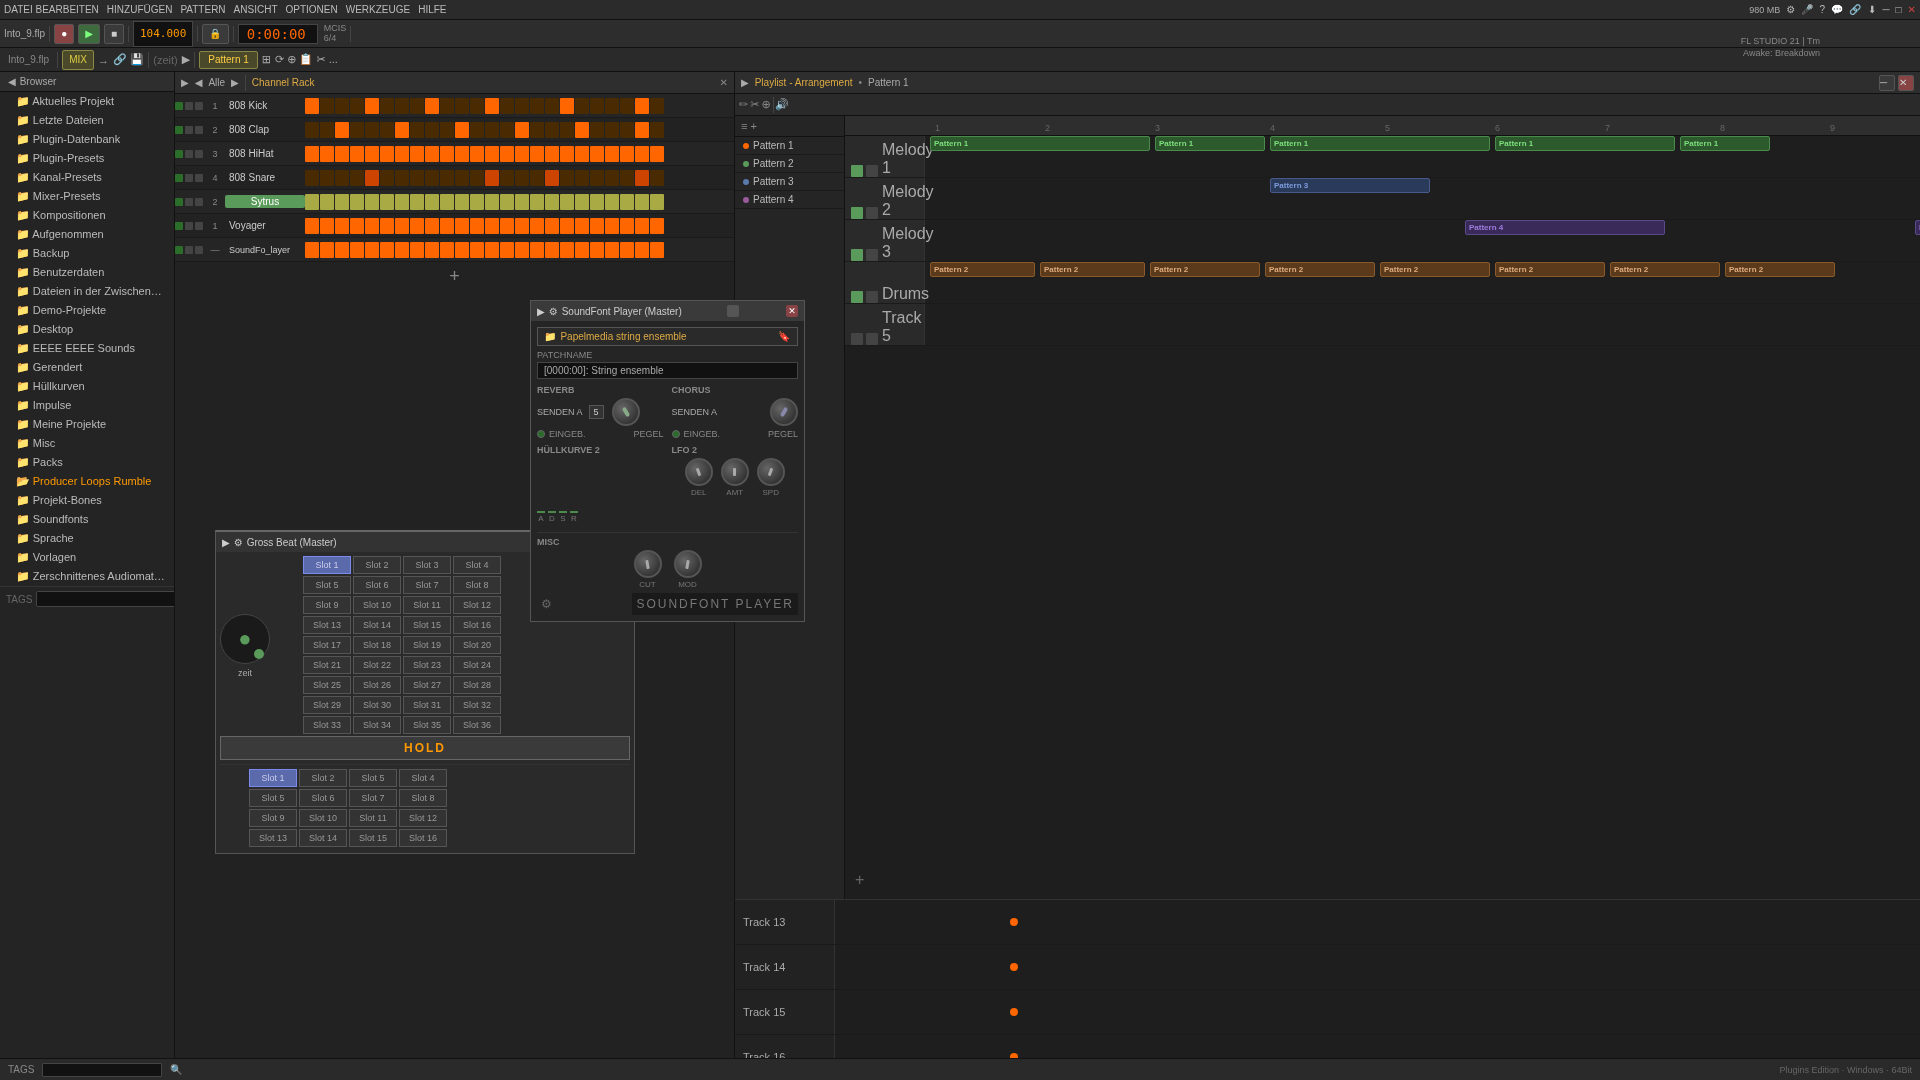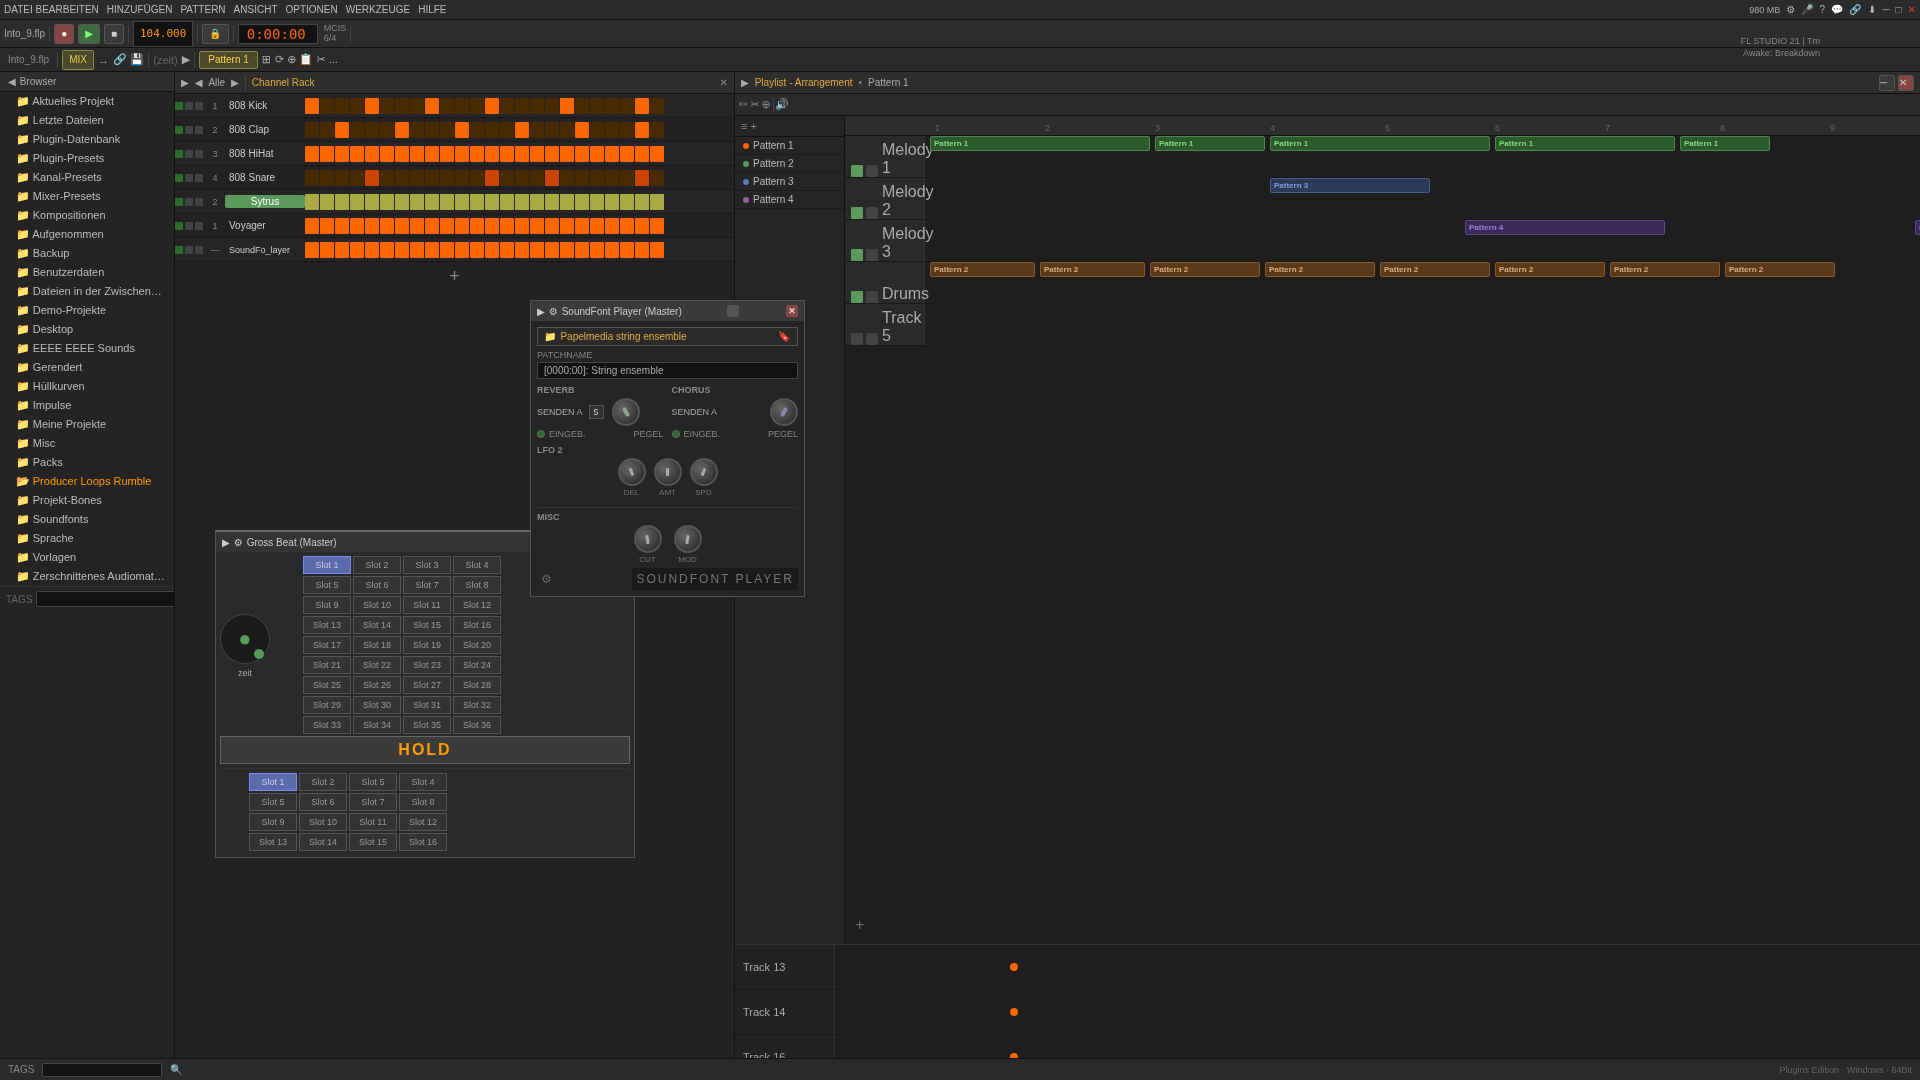--- a/index.html
+++ b/index.html
@@ -391,21 +391,21 @@
       justify-content: center;
       cursor: pointer;
     }
     .slot-cell.active { background: #5a6aaa; color: #cce; border-color: #7a8aee; }
     .hold-btn {
       background: #3a3a3a;
       border: 1px solid #666;
       color: #ff9900;
       text-align: center;
       padding: 4px;
-      font-size: 16px;
+      font-size: 12px;
       font-weight: bold;
       cursor: pointer;
       letter-spacing: 2px;
     }
 
     
     .soundfont-player {
       position: absolute;
       left: 530px;
       top: 300px;
@@ -1224,20 +1224,26 @@
           <div class="track-marker" style="left:175px;"></div>
         </div>
       </div>
       <div class="bottom-track-row">
         <div class="bottom-track-label">Track 14</div>
         <div class="bottom-track-content">
           <div class="track-marker" style="left:175px; background:#ff6600;"></div>
         </div>
       </div>
       <div class="bottom-track-row">
+        <div class="bottom-track-label">Track 15</div>
+        <div class="bottom-track-content">
+          <div class="track-marker" style="left:175px;"></div>
+        </div>
+      </div>
+      <div class="bottom-track-row">
         <div class="bottom-track-label">Track 16</div>
         <div class="bottom-track-content">
           <div class="track-marker" style="left:175px;"></div>
         </div>
       </div>
     </div>
   </div>
 </div>
 
 <div class="gross-beat">
@@ -1395,20 +1401,53 @@
         <div style="display:flex; gap:4px; align-items:center; font-size:9px; color:#888;">
           <div class="radio-btn"></div>
           <span>EINGEB.</span>
           <span style="margin-left:auto;">PEGEL</span>
         </div>
       </div>
     </div>
 
     <div class="sf-section">
 
+      <div class="sf-half">
+        <div class="sf-label">HÜLLKURVE 2</div>
+        <div style="display:flex; gap:3px; align-items:flex-end; height:65px; margin-bottom:3px;">
+
+          <div style="display:flex; flex-direction:column; align-items:center; gap:1px;">
+            <div style="width:8px; flex:1; background:#2a5a2a; border:1px solid #4a8a4a; position:relative;">
+              <div style="position:absolute; bottom:0; left:0; right:0; height:50%; background:#3a7a3a;"></div>
+            </div>
+            <span style="font-size:8px; color:#777;">A</span>
+          </div>
+
+          <div style="display:flex; flex-direction:column; align-items:center; gap:1px;">
+            <div style="width:8px; flex:1; background:#2a5a2a; border:1px solid #4a8a4a; position:relative;">
+              <div style="position:absolute; bottom:0; left:0; right:0; height:70%; background:#3a7a3a;"></div>
+            </div>
+            <span style="font-size:8px; color:#777;">D</span>
+          </div>
+
+          <div style="display:flex; flex-direction:column; align-items:center; gap:1px;">
+            <div style="width:8px; flex:1; background:#2a5a2a; border:1px solid #4a8a4a; position:relative;">
+              <div style="position:absolute; bottom:0; left:0; right:0; height:90%; background:#3a7a3a;"></div>
+            </div>
+            <span style="font-size:8px; color:#777;">S</span>
+          </div>
+
+          <div style="display:flex; flex-direction:column; align-items:center; gap:1px;">
+            <div style="width:8px; flex:1; background:#2a5a2a; border:1px solid #4a8a4a; position:relative;">
+              <div style="position:absolute; bottom:0; left:0; right:0; height:30%; background:#3a7a3a;"></div>
+            </div>
+            <span style="font-size:8px; color:#777;">R</span>
+          </div>
+        </div>
+      </div>
 
       <div class="sf-half">
         <div class="sf-label">LFO 2</div>
         <div class="sf-lfo-knobs">
           <div class="sf-knob-group">
             <div class="sf-knob">
               <div style="width:3px; height:8px; background:#aaa; border-radius:1px; transform:rotate(-20deg);"></div>
             </div>
             <span style="font-size:8px; color:#777;">DEL</span>
           </div>

